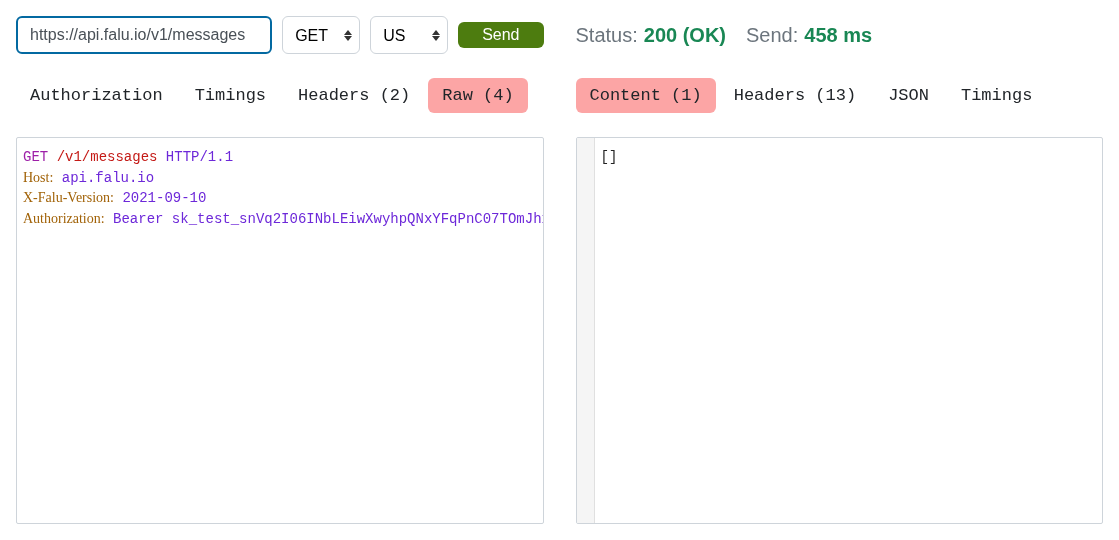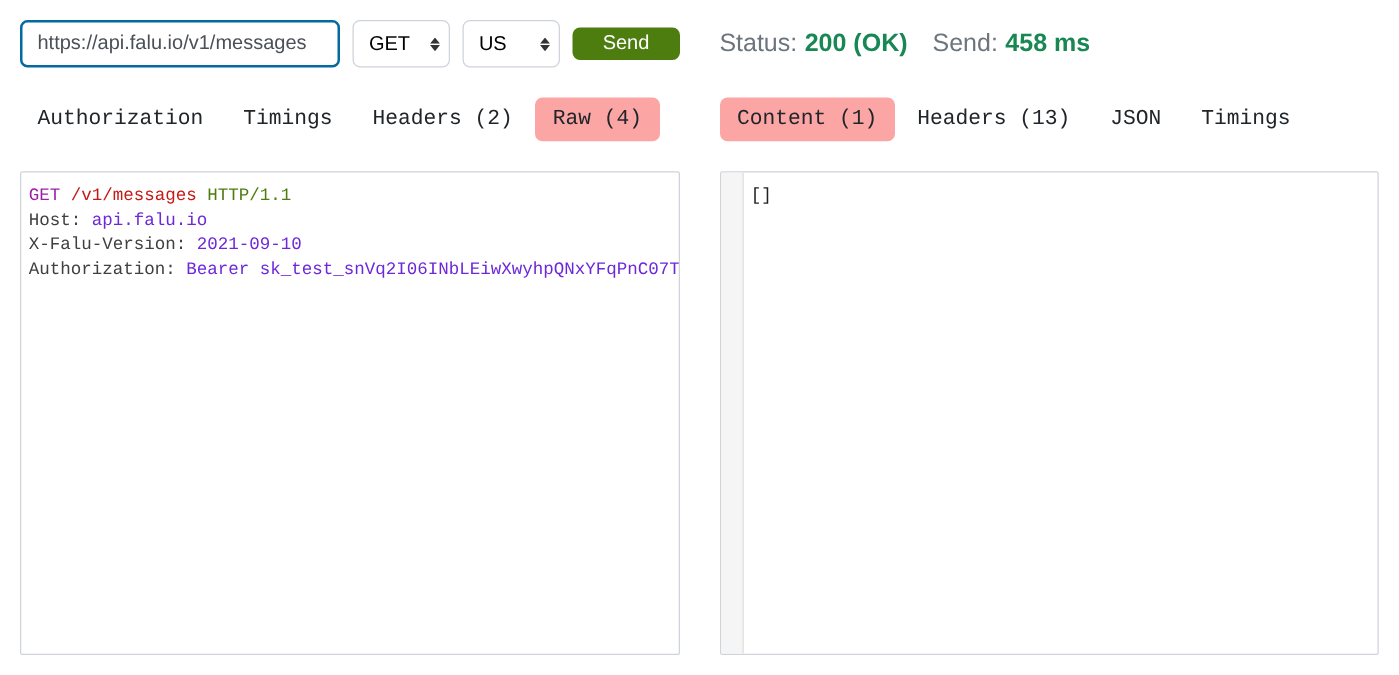--- a/index.html
+++ b/index.html
@@ -136,22 +136,22 @@
       padding: 10px 6px;
       font-family: "SFMono-Regular", Consolas, "Liberation Mono", Menlo, monospace;
       font-size: 14px;
       line-height: 1.4;
       white-space: pre;
       overflow: hidden;
       color: #222;
     }
     .tok-method { color: #9d1fa8; }
     .tok-path { color: #c41a16; }
-    .tok-protocol { color: #4d7c0f; }
-    .tok-hkey { color: #404040; }
+    .tok-protocol { color: #6d28d9; }
+    .tok-hkey { color: #a16207; font-family: Liberation Serif, serif; }
     .tok-hval { color: #6d28d9; }
   </style>
 </head>
 <body>
 
 <div class="container">
 
   <div class="pane left-pane">
     <div class="request-bar">
       <input class="url-input" type="text" value="https://api.falu.io/v1/messages" style="">

